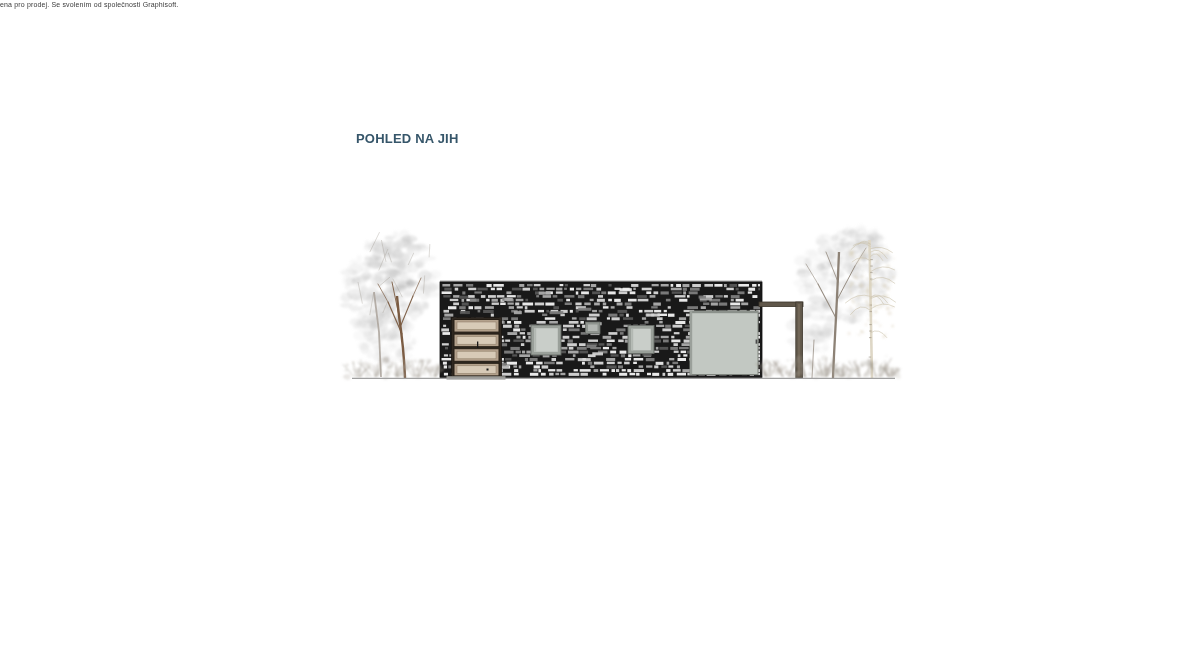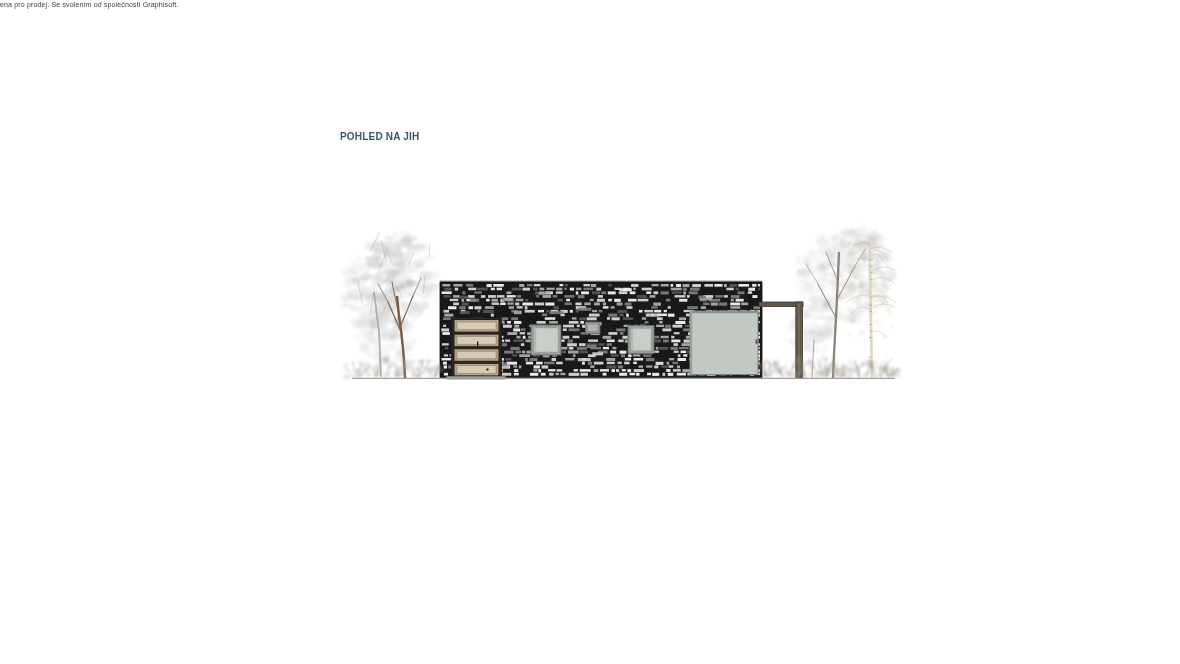--- a/index.html
+++ b/index.html
@@ -1,19 +1,19 @@
 <!DOCTYPE html>
 <html><head>
 <meta charset="utf-8">
 <style>
   html,body{margin:0;padding:0;background:#ffffff;width:1180px;height:664px;overflow:hidden;
     font-family:"Liberation Sans", sans-serif;}
   .sheet{position:relative;width:1180px;height:664px;background:#ffffff;}
   .watermark{position:absolute;left:0;top:1px;font-size:7px;color:#3a3a3a;letter-spacing:.15px;white-space:nowrap;}
-  .title{position:absolute;left:340px;top:131px;font-size:10px;font-weight:700;color:#36566a;letter-spacing:.2px;white-space:nowrap;}
+  .title{position:absolute;left:356px;top:131px;font-size:13px;font-weight:700;color:#36566a;letter-spacing:.2px;white-space:nowrap;}
   svg{position:absolute;left:0;top:0;}
 </style>
 </head>
 <body>
 
 <div class="sheet">
   <div class="watermark">ena pro prodej. Se svolením od společnosti Graphisoft.</div>
   <div class="title">POHLED NA JIH</div>
   <svg id="elevation" width="1180" height="664" viewBox="0 0 1180 664" xmlns="http://www.w3.org/2000/svg">
       <defs>

